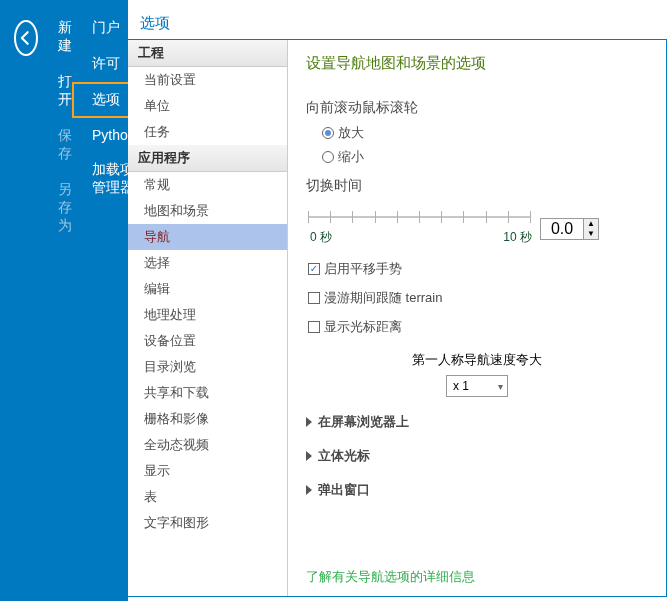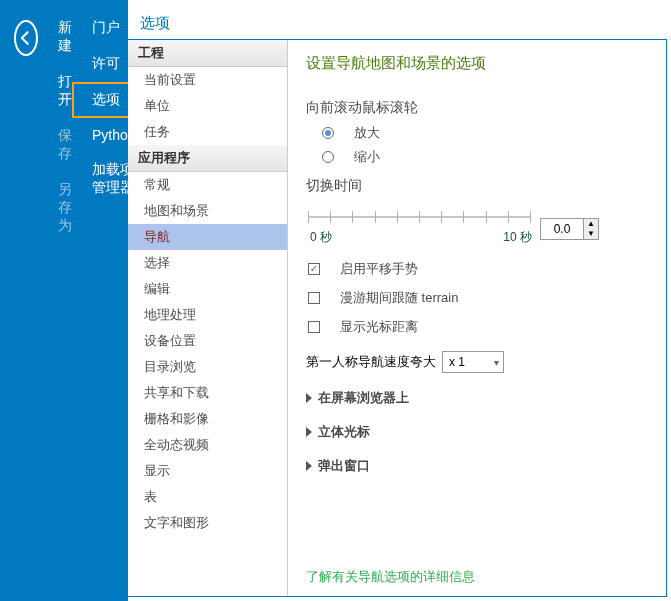--- a/index.html
+++ b/index.html
@@ -15,41 +15,41 @@
   .main { flex: 1; background: #fff; display: flex; flex-direction: column; }
   .main-title { color: #0079c1; font-size: 15px; padding: 14px 0 6px 12px; }
   .panels { flex: 1; display: flex; border: 1px solid #0079c1; border-left: none; margin-right: 4px; margin-bottom: 4px; }
   .tree { width: 160px; border-right: 1px solid #ccc; background: #fff; overflow-y: auto; }
   .tree-header { background: linear-gradient(#f5f5f5,#e5e5e5); border-bottom: 1px solid #ccc; padding: 4px 10px; font-weight: bold; font-size: 13px; color: #333; }
   .tree-item { padding: 4px 0 4px 16px; color: #4d4d4d; cursor: pointer; border-bottom: 0; }
   .tree-item.active { background: #acc3ec; color: #7f1d1d; }
   .content { flex: 1; padding: 14px 18px 10px 18px; position: relative; display: flex; flex-direction: column; }
   .content h2 { font-size: 15px; font-weight: normal; color: #4d7c0f; margin-bottom: 18px; }
   .section-label { color: #4a4a4a; font-size: 14px; margin-bottom: 4px; margin-top: 8px; }
-  .radio-row, .check-row { display: flex; align-items: center; gap: 20px; margin: 3px 0 3px 16px; font-size: 13px; color: #4a4a4a; }
+  .radio-row, .check-row { display: flex; align-items: center; gap: 4px; margin: 3px 0 3px 16px; font-size: 13px; color: #4a4a4a; }
   .check-row { margin-left: 2px; margin-top: 8px; }
   .radio-outer { width: 12px; height: 12px; border: 1px solid #666; border-radius: 50%; display: inline-flex; align-items: center; justify-content: center; }
   .radio-inner { width: 6px; height: 6px; border-radius: 50%; background: #5a8fdc; }
   .check-outer { width: 12px; height: 12px; border: 1px solid #666; display: inline-flex; align-items: center; justify-content: center; }
   .check-mark { font-size: 10px; line-height: 1; color: #2b6ecf; }
   .slider-wrap { display: flex; align-items: center; gap: 8px; margin: 6px 0 0 2px; }
   .slider-track { position: relative; width: 222px; height: 24px; }
   .slider-line { position: absolute; top: 11px; left: 0; right: 0; height: 2px; background: #c8c8c8; }
   .slider-tick { position: absolute; top: 6px; width: 1px; height: 12px; background: #b0b0b0; }
   .slider-axis { display: flex; justify-content: space-between; font-size: 12px; color: #14532d; margin: 0 0 6px 2px; width: 222px; }
   .spinbox { display: inline-flex; border: 1px solid #999; height: 22px; }
-  .spinbox input { border: none; width: 42px; text-align: center; font-size: 12px; outline: none; }
+  .spinbox input { border: none; width: 42px; text-align: center; font-size: 16px; outline: none; }
   .spin-btns { display: flex; flex-direction: column; border-left: 1px solid #999; }
   .spin-btns div { width: 14px; height: 10px; font-size: 8px; text-align: center; line-height: 10px; cursor: pointer; background: #eee; }
   .dropdown { display: inline-flex; align-items: center; border: 1px solid #999; height: 22px; padding: 0 4px 0 6px; font-size: 12px; width: 62px; justify-content: space-between; background: #fff; }
   .dropdown .chev { font-size: 10px; color: #666; }
   .expander { display: flex; align-items: center; gap: 6px; margin-top: 16px; cursor: pointer; font-weight: bold; color: #4a4a4a; font-size: 13px; }
   .expander .caret { width: 0; height: 0; border-top: 5px solid transparent; border-bottom: 5px solid transparent; border-left: 6px solid #555; }
   .help-link { color: #2eae4f; font-size: 13px; margin-top: auto; padding-top: 10px; cursor: pointer; }
-  .row-inline { display:flex; align-items:center; gap:6px; margin-top:12px; }
+  .row-inline { display:flex; align-items:center; gap:6px; margin-top:12px;flex-direction:column; }
 </style>
 </head>
 <body>
 
 <div class="root">
   <div class="sidebar">
     <div class="back-btn">
       <svg viewBox="0 0 24 24">
           <path d="M14 5l-7 7 7 7" stroke="#fff" stroke-width="2.5" fill="none" stroke-linecap="round" stroke-linejoin="round"></path>
         </svg>

